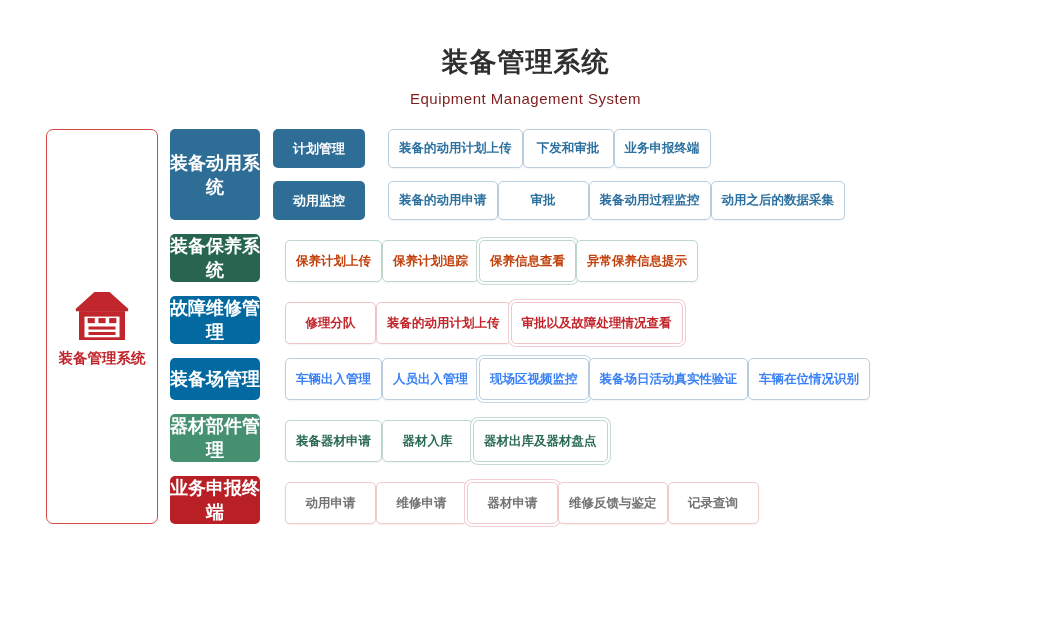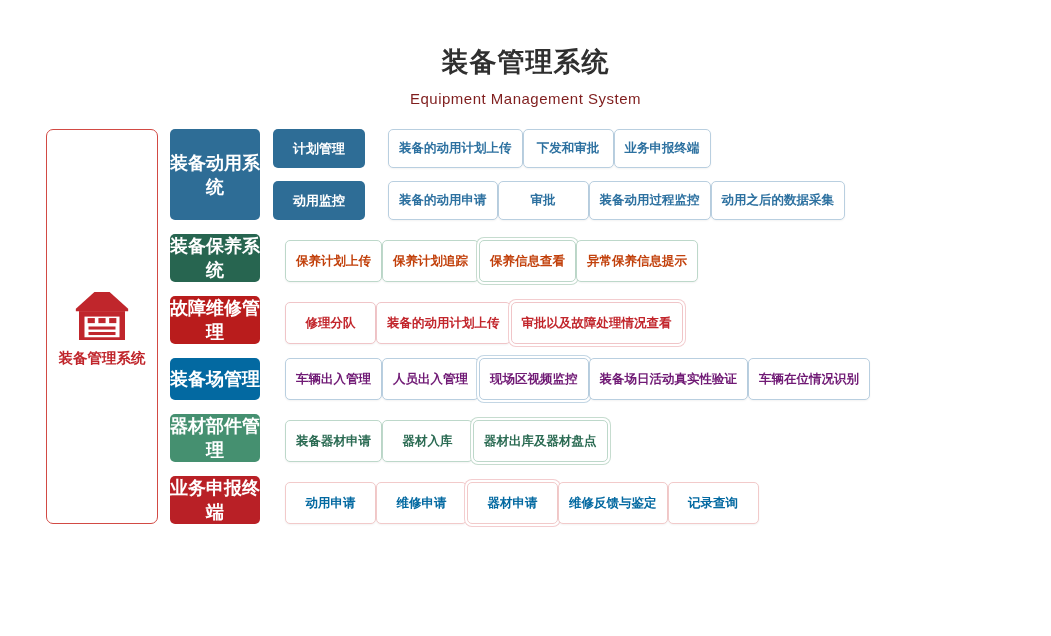--- a/index.html
+++ b/index.html
@@ -46,29 +46,29 @@
     background:#fff; border:1px solid; font-weight:bold; font-size:12.5px;
     display:flex; align-items:center; justify-content:center; white-space:nowrap;
     box-shadow:0 1px 2px rgba(0,0,0,.05);
   }
   .group-row .leaf { min-height:39px; }
 
   
   .theme-blue  .cat, .theme-blue .subcat { background:#2e6d96; }
   .theme-blue  .leaf { color:#2d71a0; border-color:#b9cfe0; }
   .theme-blue2 .cat { background:#0369a1; }
-  .theme-blue2 .leaf { color:#701a75; border-color:#b9cfe0; }
+  .theme-blue2 .leaf { color:#3b82f6; border-color:#b9cfe0; }
   .theme-greendark .cat { background:#276550; }
   .theme-greendark .leaf { color:#c2410c; border-color:#bdd8ca; }
   .theme-green .cat { background:#459070; }
   .theme-green .leaf { color:#2b6b53; border-color:#bdd8ca; }
-  .theme-red  .cat { background:#b91c1c; }
+  .theme-red  .cat { background:#0369a1; }
   .theme-red  .leaf { color:#c2262c; border-color:#f0c5c8; }
   .theme-red2 .cat { background:#b92026; }
-  .theme-red2 .leaf { color:#0369a1; border-color:#f2caca; }
+  .theme-red2 .leaf { color:#737373; border-color:#f2caca; }
 
   
   .theme-blue2 .leaf.double, .theme-blue .leaf.double { box-shadow:0 0 0 2px #fff, 0 0 0 3px #c3d6e4; }
   .theme-greendark .leaf.double, .theme-green .leaf.double { box-shadow:0 0 0 2px #fff, 0 0 0 3px #c6dccf; }
   .theme-red .leaf.double, .theme-red2 .leaf.double { box-shadow:0 0 0 2px #fff, 0 0 0 3px #f3cdcf; }
 </style>
 </head>
 <body>
 
 <div class="page-header">

